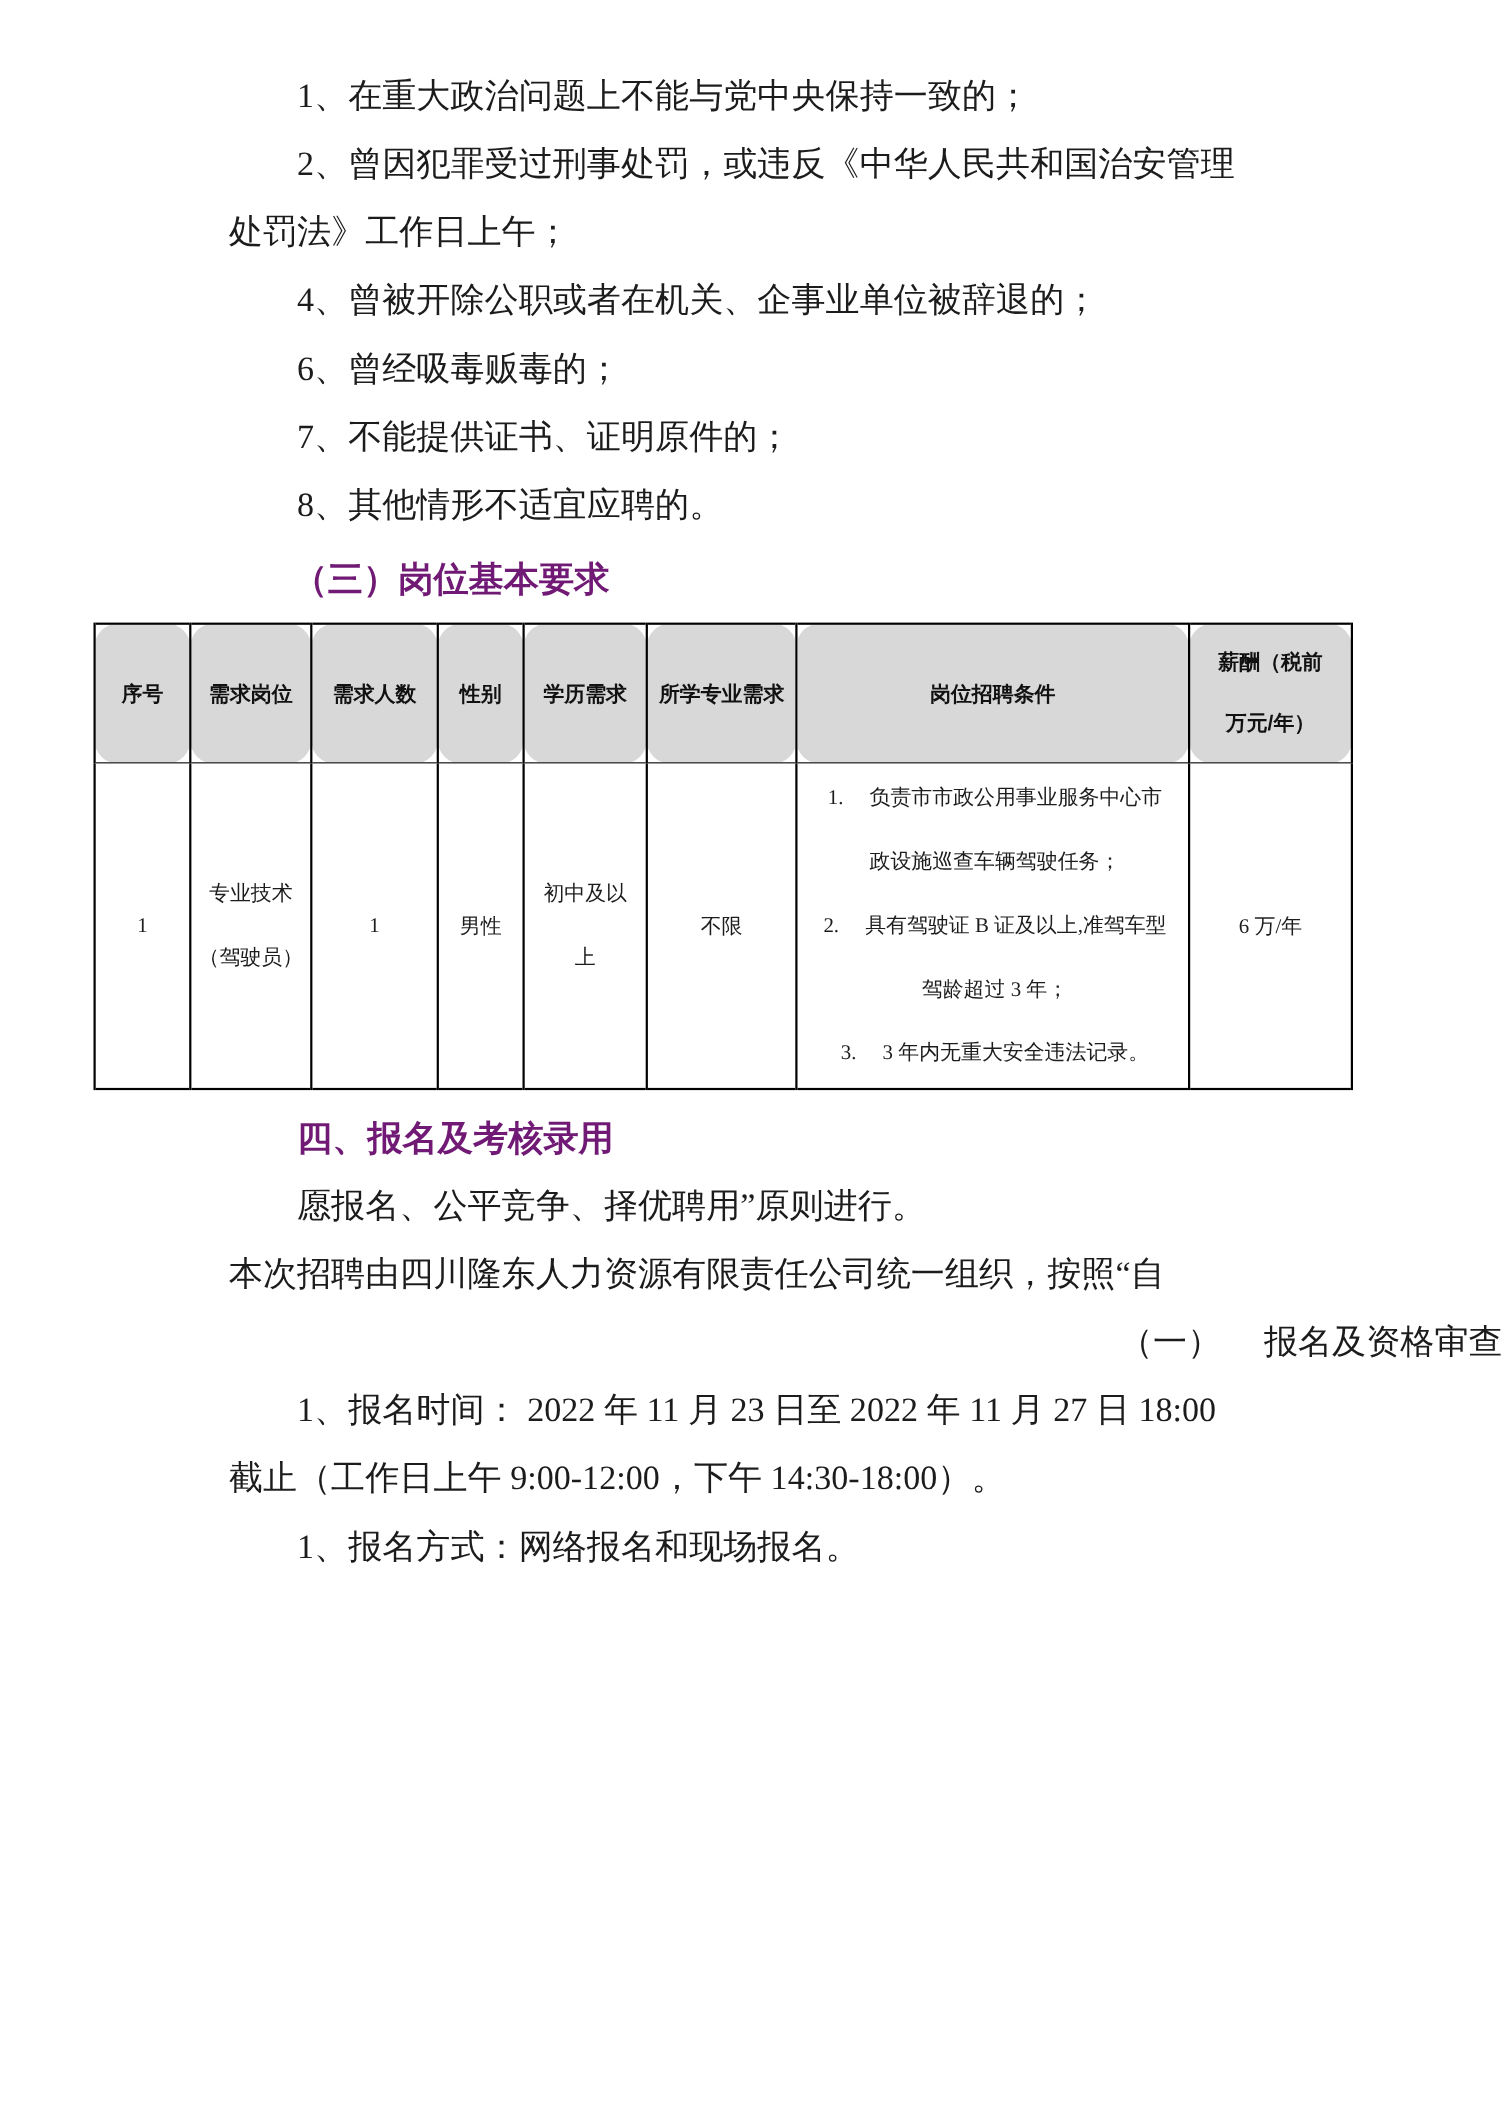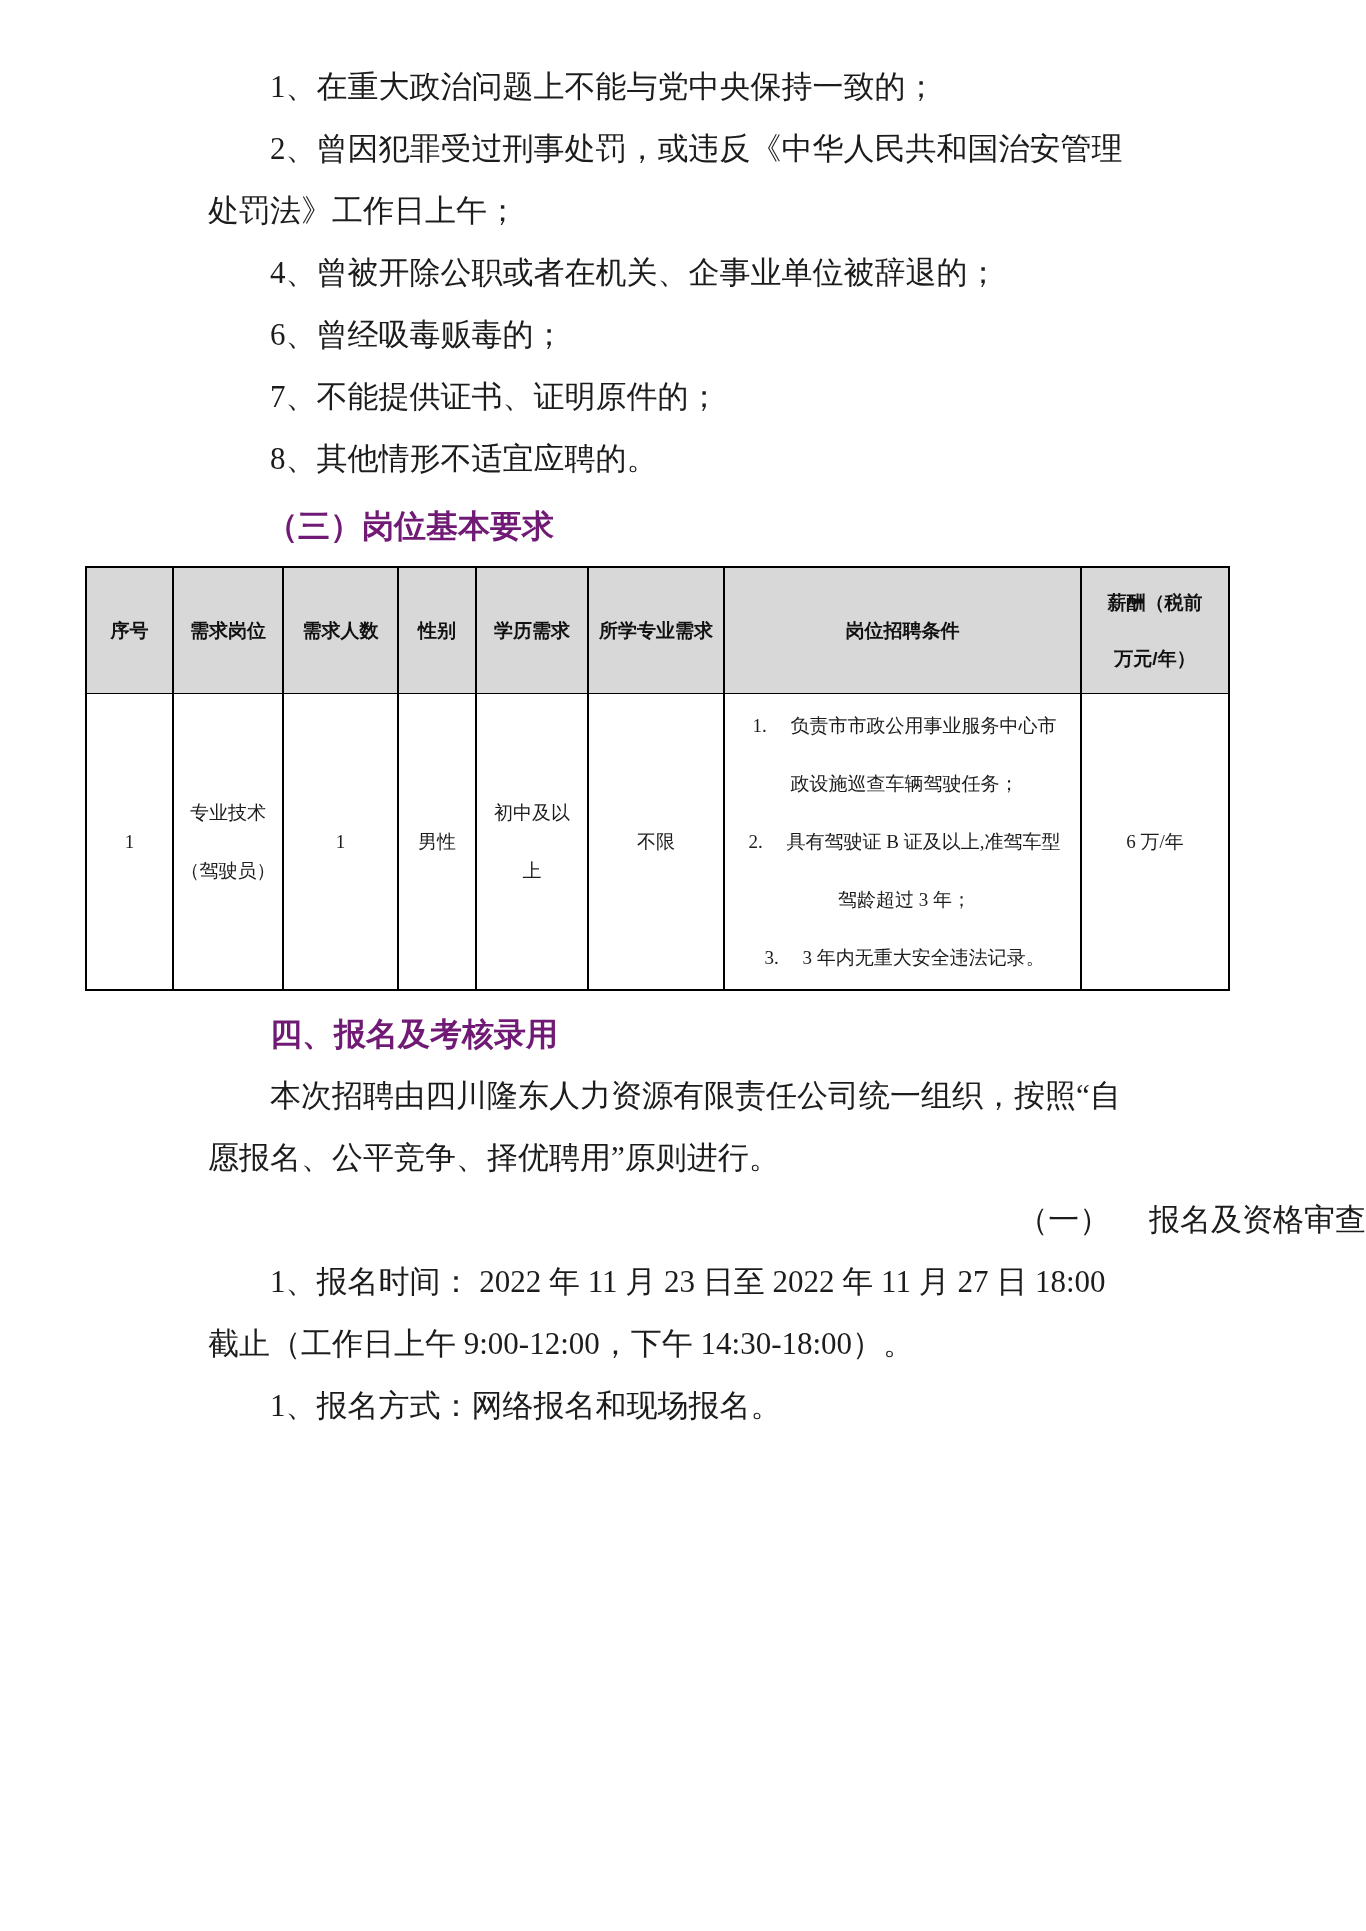--- a/index.html
+++ b/index.html
@@ -34,21 +34,21 @@
     border:2px solid #000;
   }
   table.req td{
     border:1px solid #000;border-left-width:2px;border-right-width:2px;
     text-align:center;vertical-align:middle;
     overflow:hidden;
   }
   thead.req-head td{
     background:#d8d8d8;height:123px;
     font-family:"Liberation Sans","DejaVu Sans",sans-serif;
-    font-weight:bold;font-size:19px;color:#111;
+    font-weight:bold;font-size:19px;color:#111;border-radius:21px;
   }
   thead.req-head .tline{line-height:56px;white-space:pre-wrap;}
   tbody.req-body td{
     height:293px;font-size:19px;
     font-family:"Liberation Serif","DejaVu Serif",serif;
   }
   tbody.req-body .tline{line-height:58px;white-space:pre-wrap;}
   td.cond-cell{text-align:left;padding:0 8px 0 12px;}
   .cond-item .tline{line-height:58px;white-space:pre-wrap;}
 </style>
@@ -133,22 +133,22 @@
             </div>
         </td>
         <td>6 万/年</td>
       </tr>
     </tbody>
   </table>
 
   <div class="heading h-sec4">四、报名及考核录用</div>
 
   <div class="par indent2">
+      <div class="tline">愿报名、公平竞争、择优聘用”原则进行。</div>
       <div class="tline">本次招聘由四川隆东人力资源有限责任公司统一组织，按照“自</div>
-      <div class="tline">愿报名、公平竞争、择优聘用”原则进行。</div>
     </div>
 
   <div class="sub-h">（一）　 报名及资格审查</div>
 
   <div class="par indent2">
       <div class="tline">1、报名时间： 2022 年 11 月 23 日至 2022 年 11 月 27 日 18:00</div>
       <div class="tline">截止（工作日上午 9:00-12:00，下午 14:30-18:00）。</div>
     </div>
   <div class="par indent2">
       <div class="tline">1、报名方式：网络报名和现场报名。</div>

